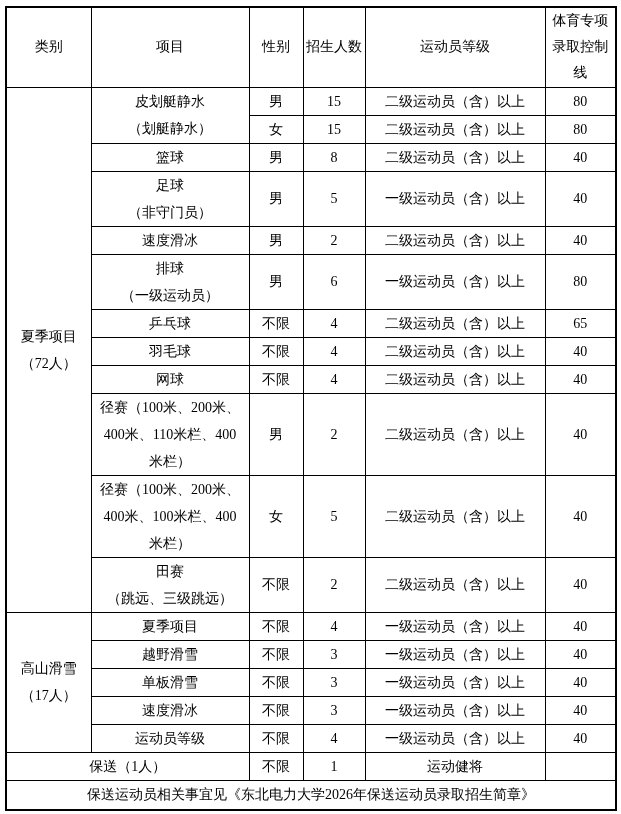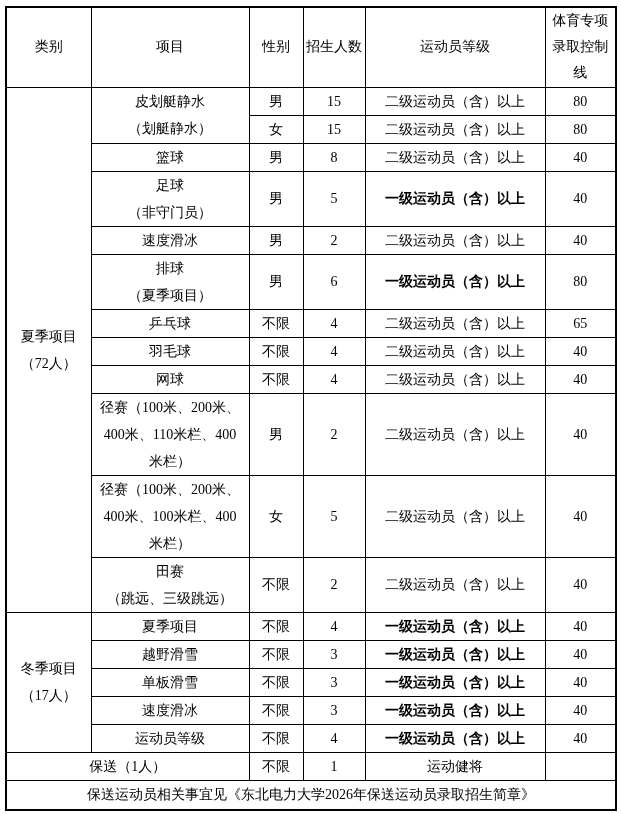--- a/index.html
+++ b/index.html
@@ -36,21 +36,21 @@
     white-space: pre-line;
     font-weight: normal;
     box-sizing: border-box;
     overflow: hidden;
   }
   table.admissions thead th {
     height: 80px;
     line-height: 26px;
   }
   table.admissions td.bold {
-    font-weight: bold;
+    font-weight: normal;
   }
   table.admissions td.footer-cell {
     height: 30px;
   }
   table.admissions td.category-cell,
   table.admissions td.project-cell {
     line-height: 27px;
   }
 </style>
 </head>
@@ -110,21 +110,21 @@
         </tr>
         <tr>
           <td rowspan="1" class="project-cell">速度滑冰</td>
           <td>男</td>
           <td>2</td>
           <td>二级运动员（含）以上</td>
           <td>40</td>
         </tr>
         <tr>
           <td rowspan="1" class="project-cell">排球
-（夏季项目）</td>
+（一级运动员）</td>
           <td>男</td>
           <td>6</td>
           <td class="bold">一级运动员（含）以上</td>
           <td>80</td>
         </tr>
         <tr>
           <td rowspan="1" class="project-cell">乒乓球</td>
           <td>不限</td>
           <td>4</td>
           <td>二级运动员（含）以上</td>
@@ -164,21 +164,21 @@
         </tr>
         <tr>
           <td rowspan="1" class="project-cell">田赛
 （跳远、三级跳远）</td>
           <td>不限</td>
           <td>2</td>
           <td>二级运动员（含）以上</td>
           <td>40</td>
         </tr>
         <tr>
-          <td rowspan="5" class="category-cell">冬季项目
+          <td rowspan="5" class="category-cell">高山滑雪
 （17人）</td>
           <td rowspan="1" class="project-cell">夏季项目</td>
           <td>不限</td>
           <td>4</td>
           <td class="bold">一级运动员（含）以上</td>
           <td>40</td>
         </tr>
         <tr>
           <td rowspan="1" class="project-cell">越野滑雪</td>
           <td>不限</td>

